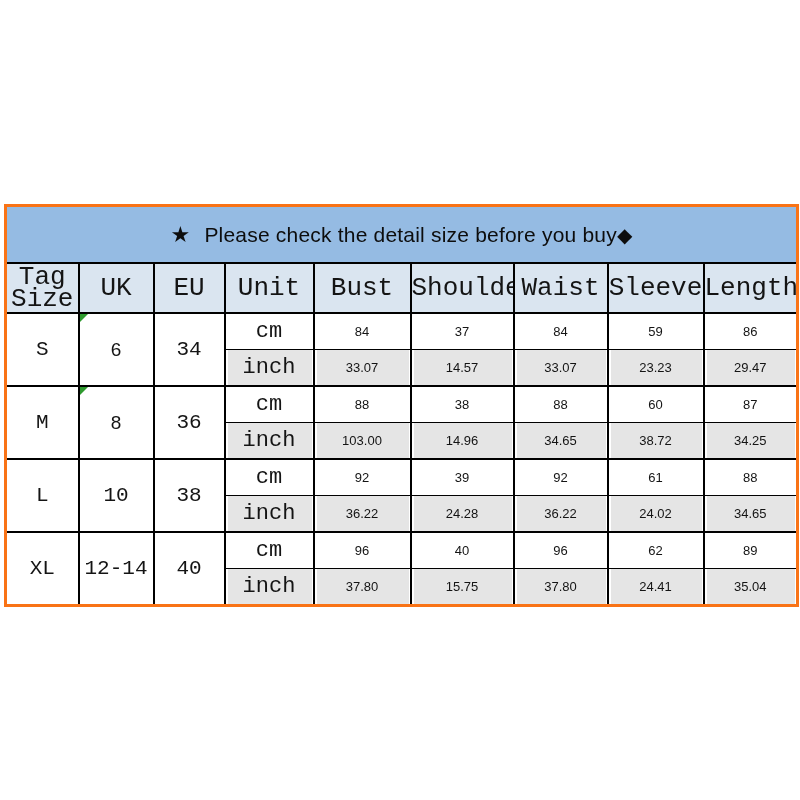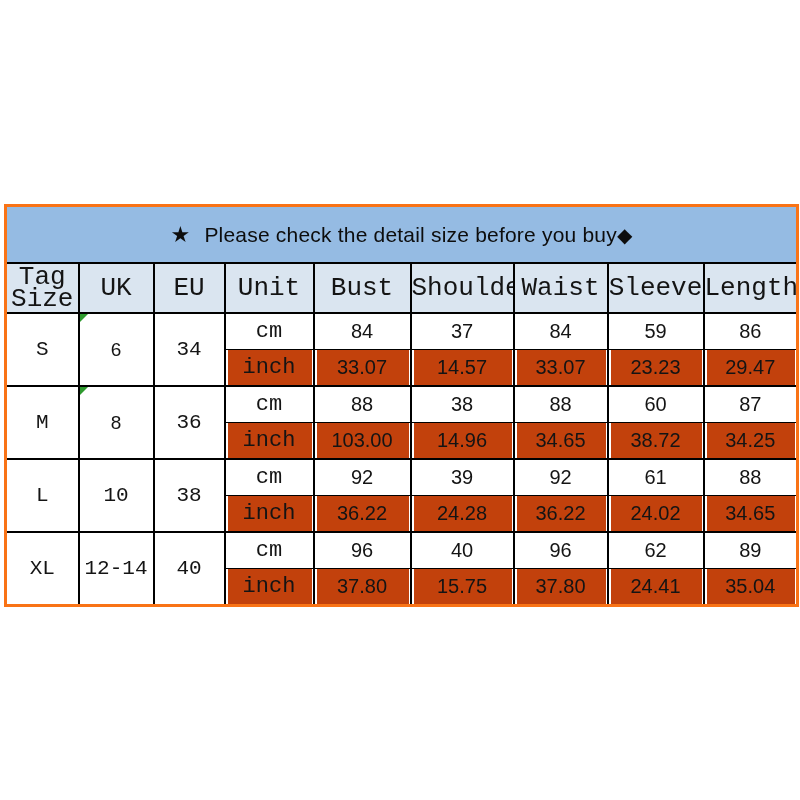--- a/index.html
+++ b/index.html
@@ -36,28 +36,28 @@
   tr.cm-row td,tr.inch-row td{height:35px;}
   td.tag-cell,td.uk-cell,td.eu-cell{
     background:#ffffff;font-family:"Liberation Mono",monospace;font-size:21px;
     position:relative;
   }
   td.uk-cell.sans{font-family:"Liberation Sans",sans-serif;font-size:19px;}
   td.unit-cell{
     font-family:"Liberation Mono",monospace;font-size:22px;background:#ffffff;
   }
   td.val-cell{
-    font-family:"Liberation Sans",sans-serif;font-size:20px;background:#ffffff;
+    font-family:"Liberation Sans",sans-serif;font-size:13px;background:#ffffff;
   }
   
   tr.cm-row td.unit-cell,tr.cm-row td.val-cell{border-bottom-width:1px;}
   tr.inch-row td{border-top-width:1px;}
   
   tr.inch-row td.unit-cell,tr.inch-row td.val-cell{
-    background:#c2410c;
+    background:#e5e5e5;
     box-shadow:inset 2px 0 0 #ffffff,inset -1px 0 0 #ffffff;
   }
   
   .flag{
     position:absolute;left:0;top:0;width:0;height:0;
     border-top:8px solid #2e9a2e;border-right:8px solid transparent;
   }
 </style>
 </head>
 <body>

